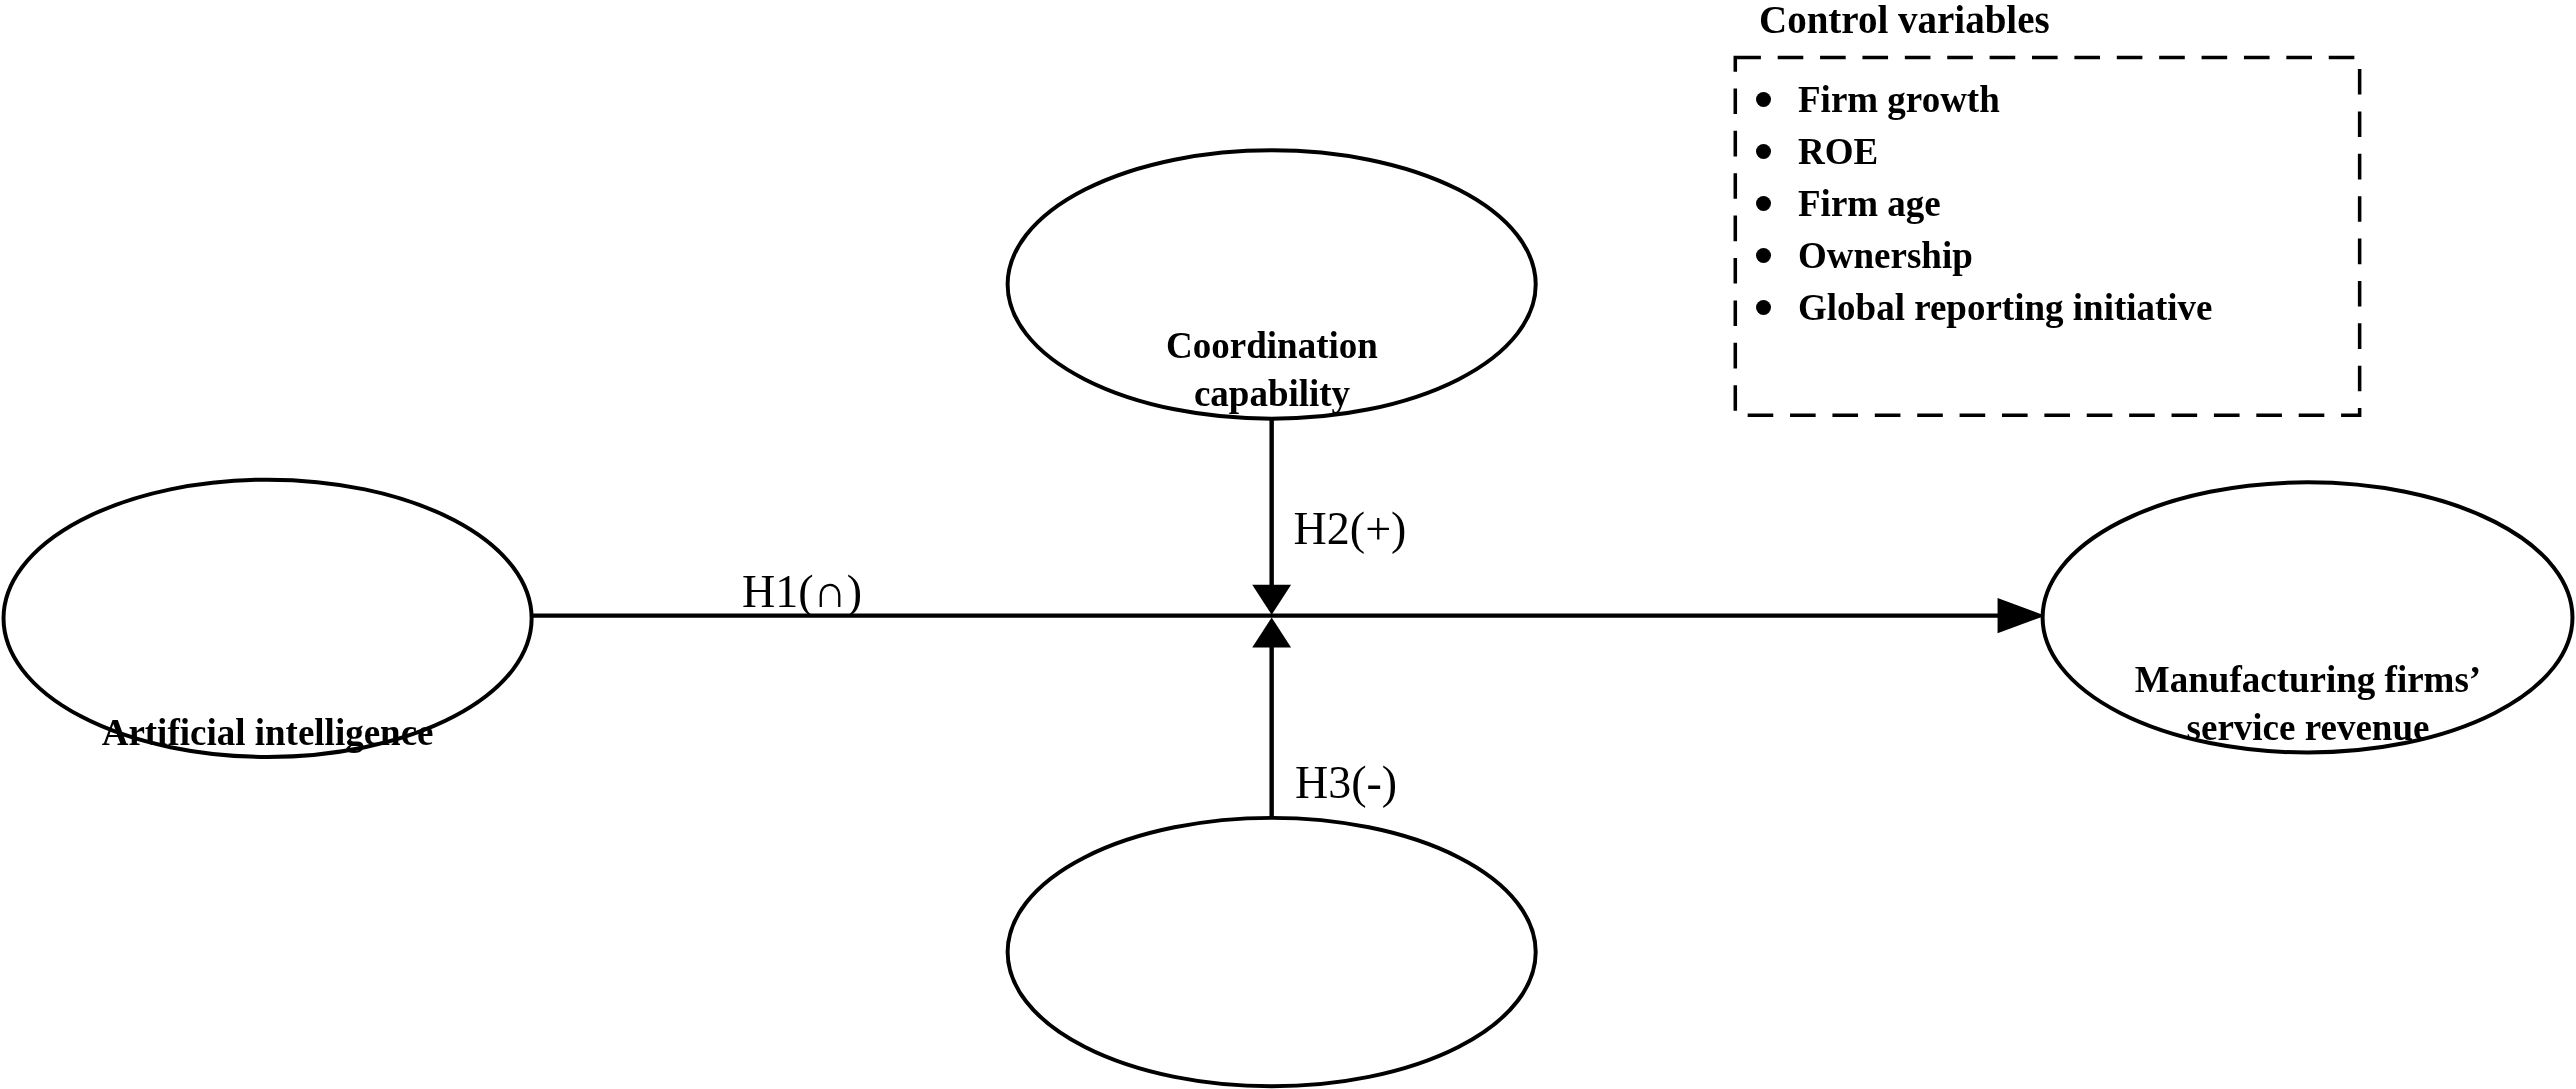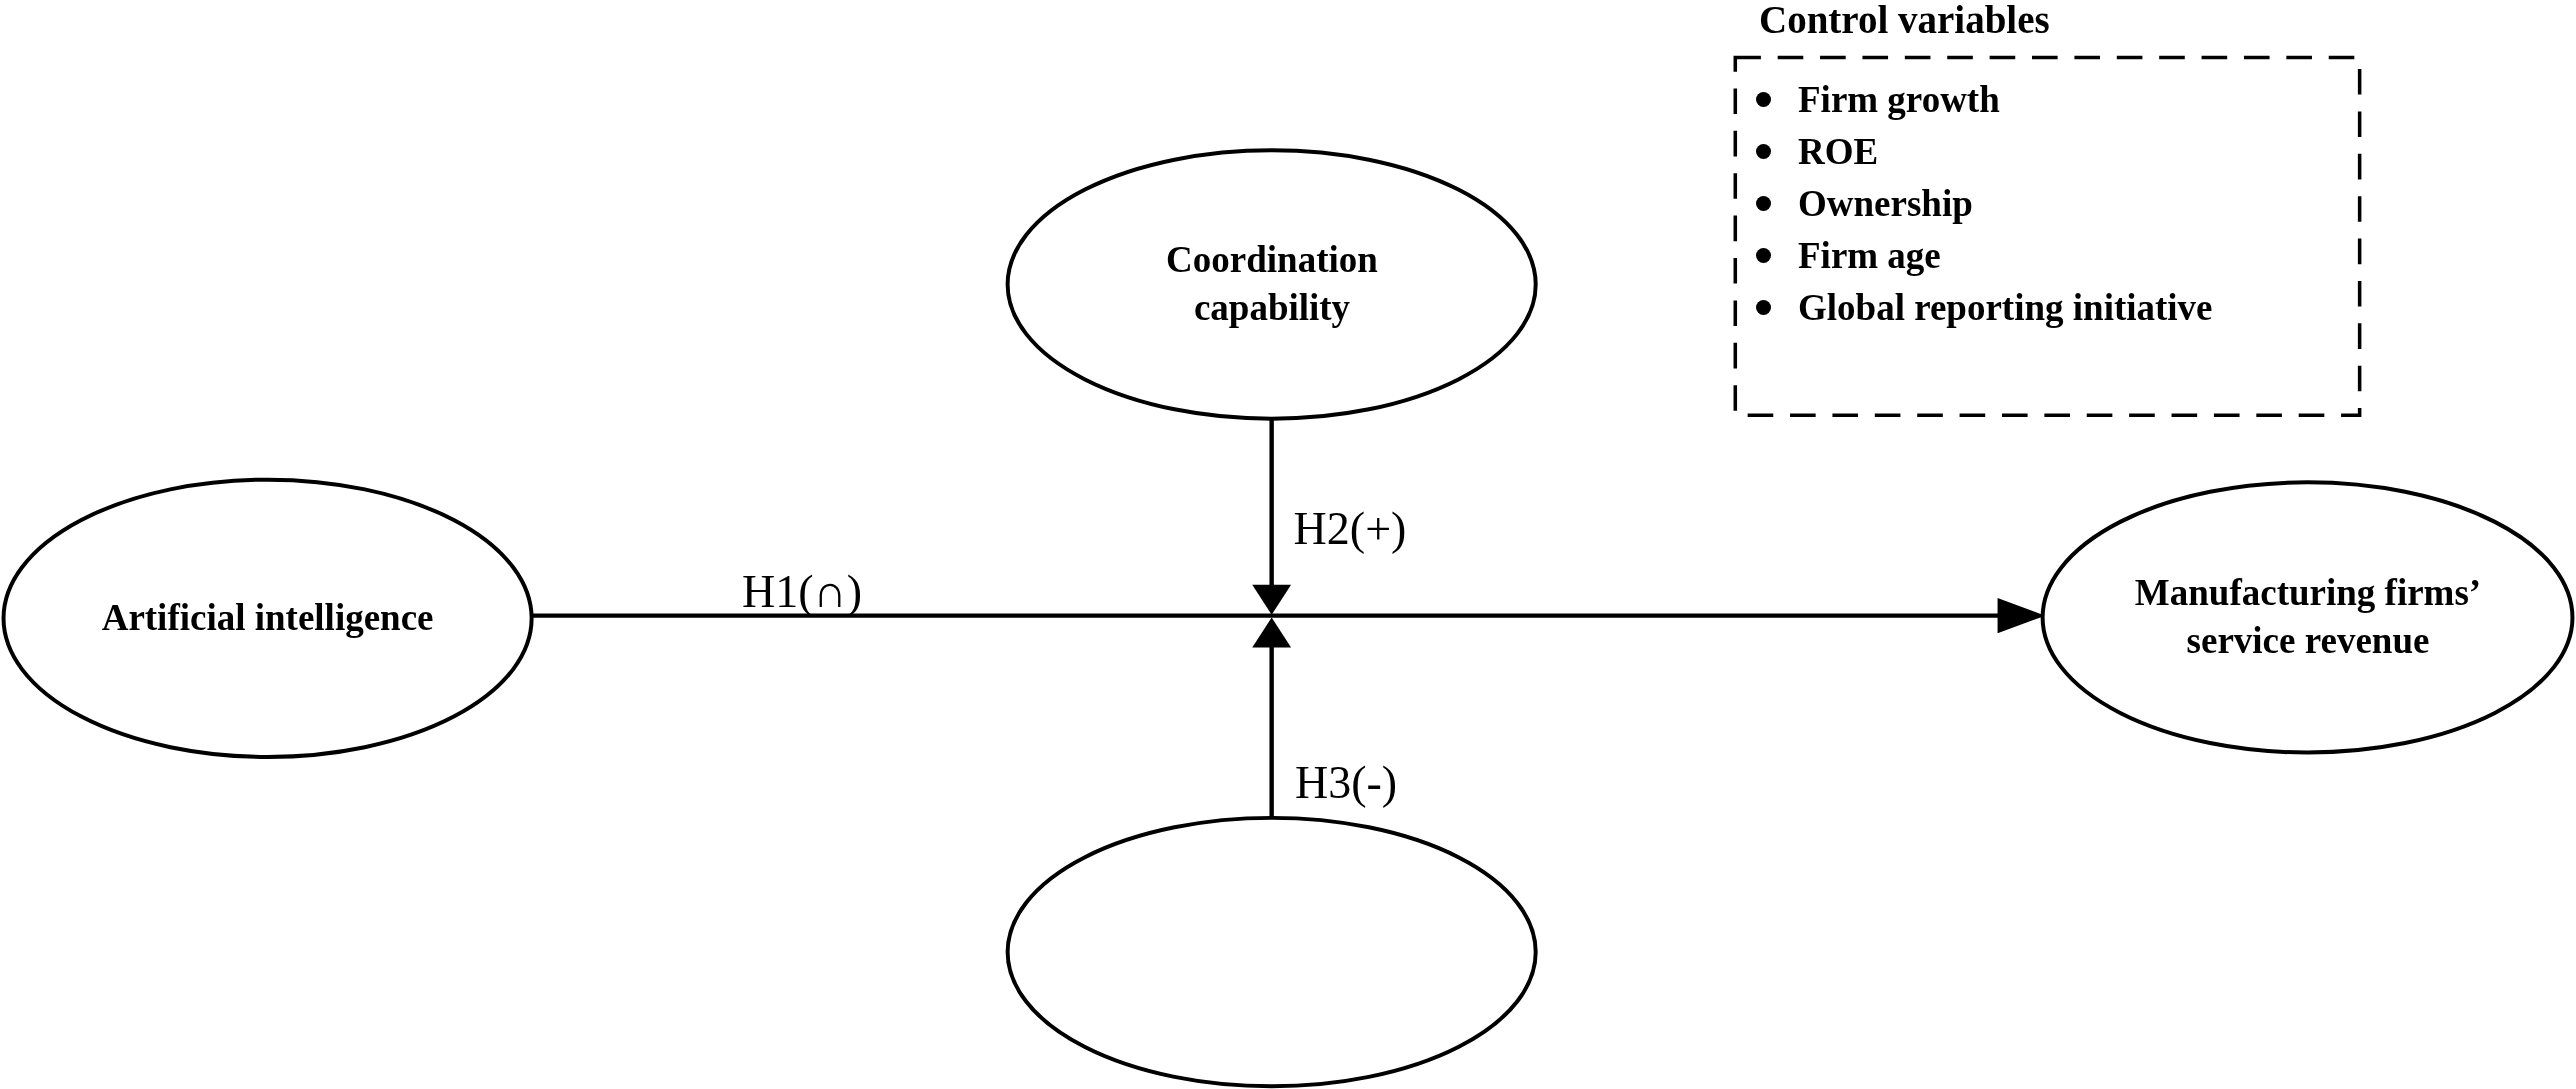--- a/index.html
+++ b/index.html
@@ -21,21 +21,21 @@
     left: 0;
     top: 0;
     width: 2576px;
     height: 1090px;
   }
   .node {
     position: absolute;
     display: flex;
     flex-direction: column;
     align-items: center;
-    justify-content: center;
+    justify-content: flex-end;
     text-align: center;
     font-weight: bold;
     font-size: 37px;
     line-height: 1.3;
   }
   .node-aii        { left: 2.6px;    top: 480px; width: 530px; height: 277px; }
   .node-coordination { left: 1007px; top: 150px; width: 530px; height: 268px; }
   .node-human      { left: 1007px; top: 818px; width: 530px; height: 268px; }
   .node-outcome    { left: 2043px; top: 482px; width: 530px; height: 270px; }
   .hlabel {
@@ -130,25 +130,25 @@
     <div class="control-item">
       <span class="bullet-dot"></span>
       <span>Firm growth</span>
     </div>
     <div class="control-item">
       <span class="bullet-dot"></span>
       <span>ROE</span>
     </div>
     <div class="control-item">
       <span class="bullet-dot"></span>
-      <span>Ownership</span>
+      <span>Firm age</span>
     </div>
     <div class="control-item">
       <span class="bullet-dot"></span>
-      <span>Firm age</span>
+      <span>Ownership</span>
     </div>
     <div class="control-item">
       <span class="bullet-dot"></span>
       <span>Global reporting initiative</span>
     </div>
   </div>
 
 </div>
 
 

